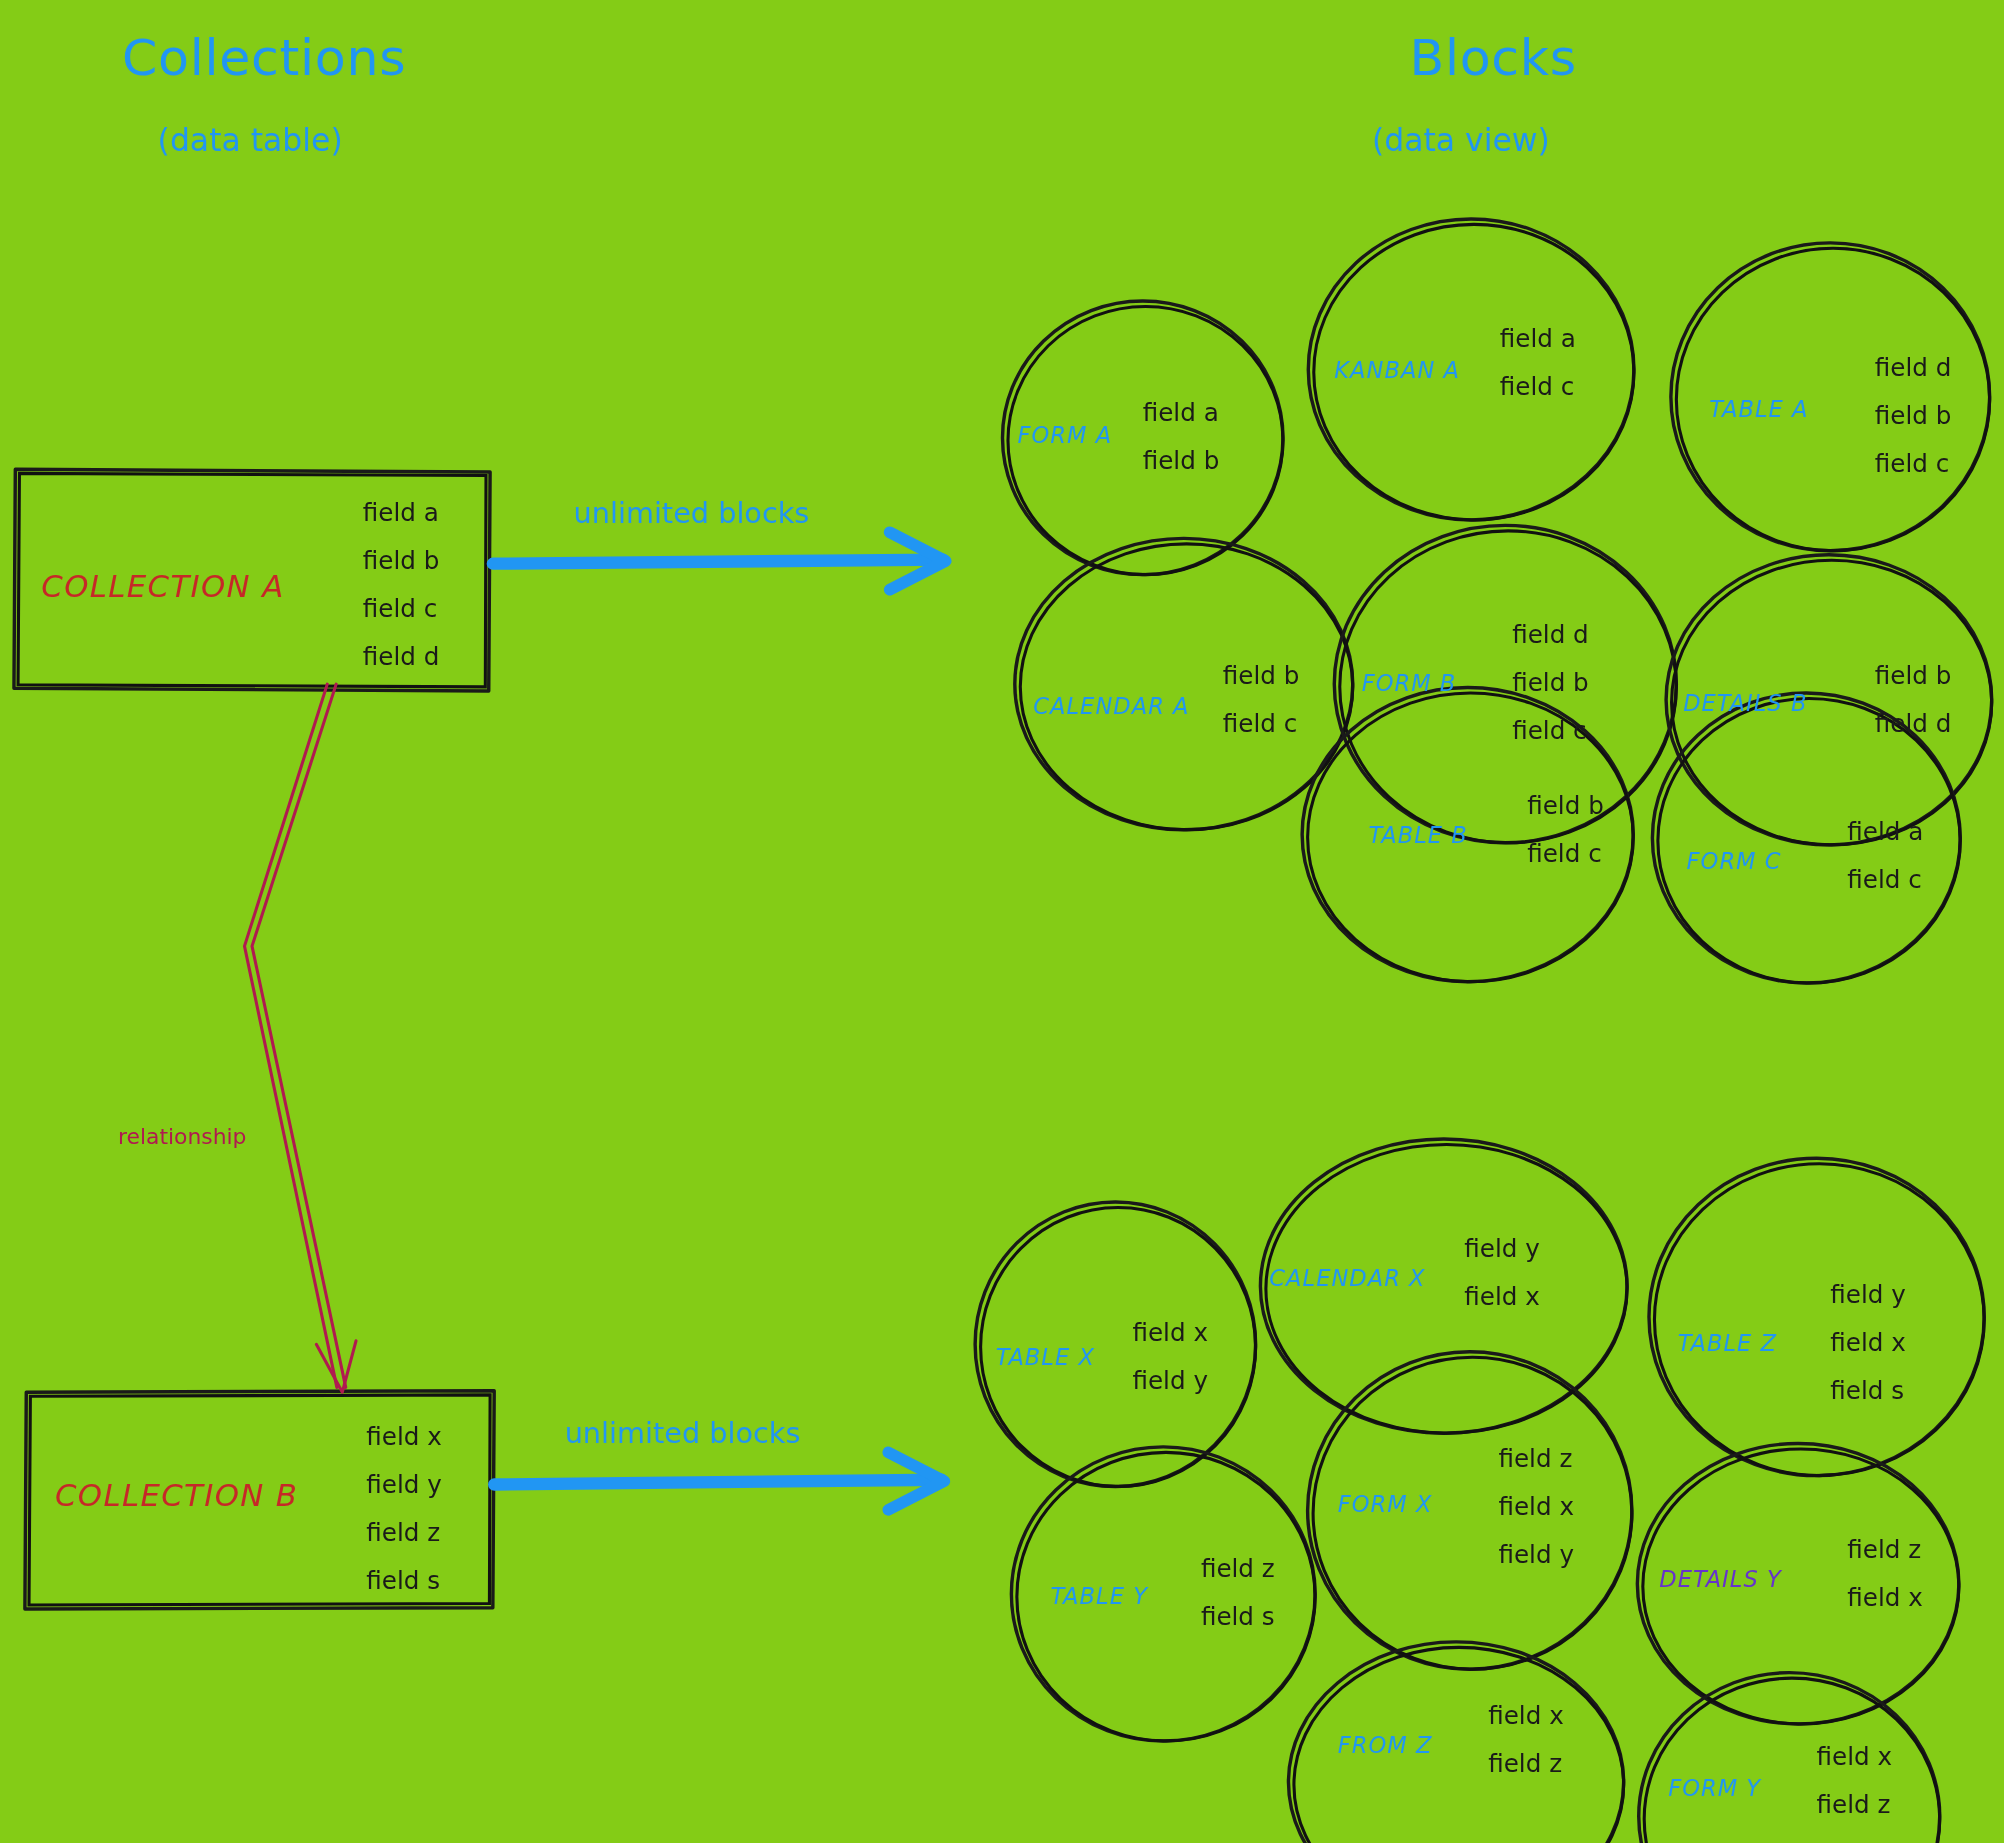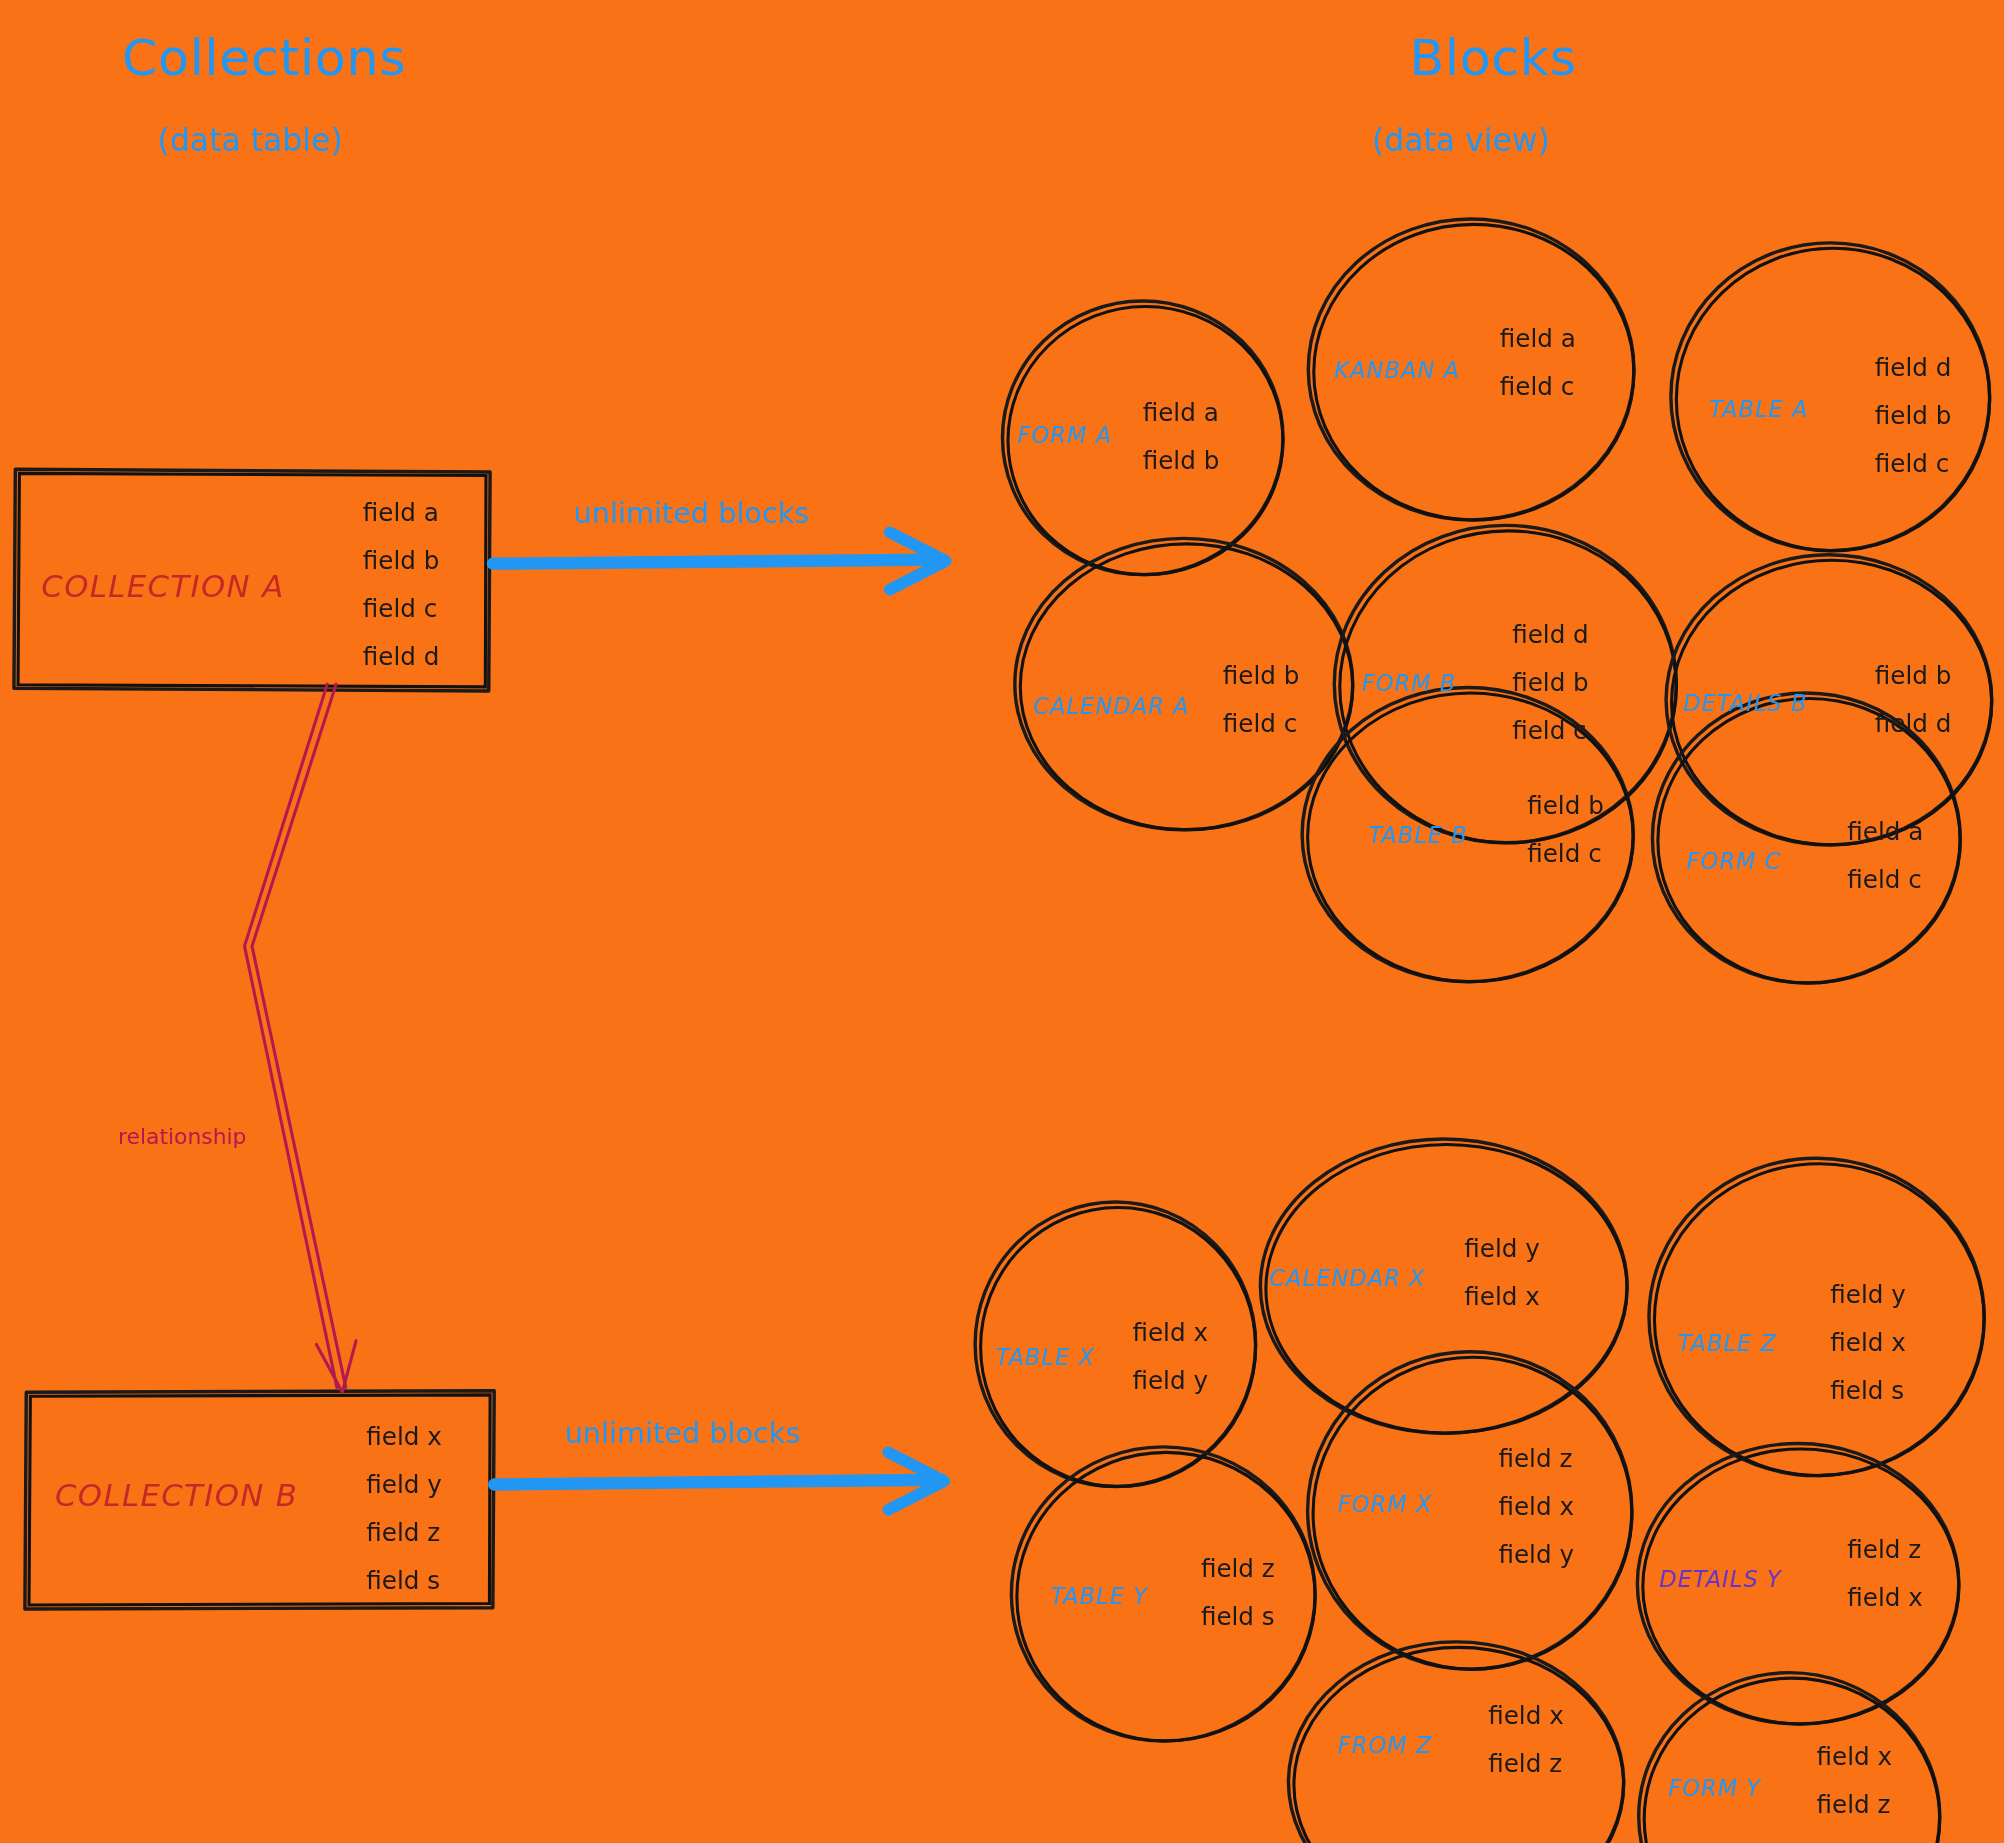--- a/index.html
+++ b/index.html
@@ -1,17 +1,17 @@
 <!DOCTYPE html>
 <html style="font-size:11px"><head>
 <meta charset="utf-8">
 <style>
   html,body{margin:0;padding:0;background:#ffffff;}
   body{width:2005px;height:1843px;overflow:hidden;font-family:"DejaVu Sans",sans-serif;}
-  #stage{position:relative;width:2005px;height:1843px;background:#f97316;}
+  #stage{position:relative;width:2005px;height:1843px;background:#84cc16;}
   svg.layer{position:absolute;left:0;top:0;width:2005px;height:1843px;}
   .ink{fill:none;stroke:#1a1a1a;stroke-width:5;stroke-linecap:round;stroke-linejoin:round;}
   .ink-thin{fill:none;stroke:#111;stroke-width:4.5;stroke-linecap:round;}
   .rel{fill:none;stroke:#b01a50;stroke-width:4.5;stroke-linecap:round;stroke-linejoin:round;}
   .arrow{fill:none;stroke:#2196f3;stroke-width:18;stroke-linecap:round;stroke-linejoin:round;}
   .arrowhead{fill:none;stroke:#2196f3;stroke-width:17;stroke-linecap:round;stroke-linejoin:round;}
   text{font-family:"DejaVu Sans",sans-serif;}
   .hdr{font-size:74px;fill:#2196f3;font-weight:400;letter-spacing:1px;}
   .hdr-sub{font-size:46px;fill:#2196f3;}
   .coll-name{font-size:45px;fill:#c62828;font-style:italic;letter-spacing:2px;}

